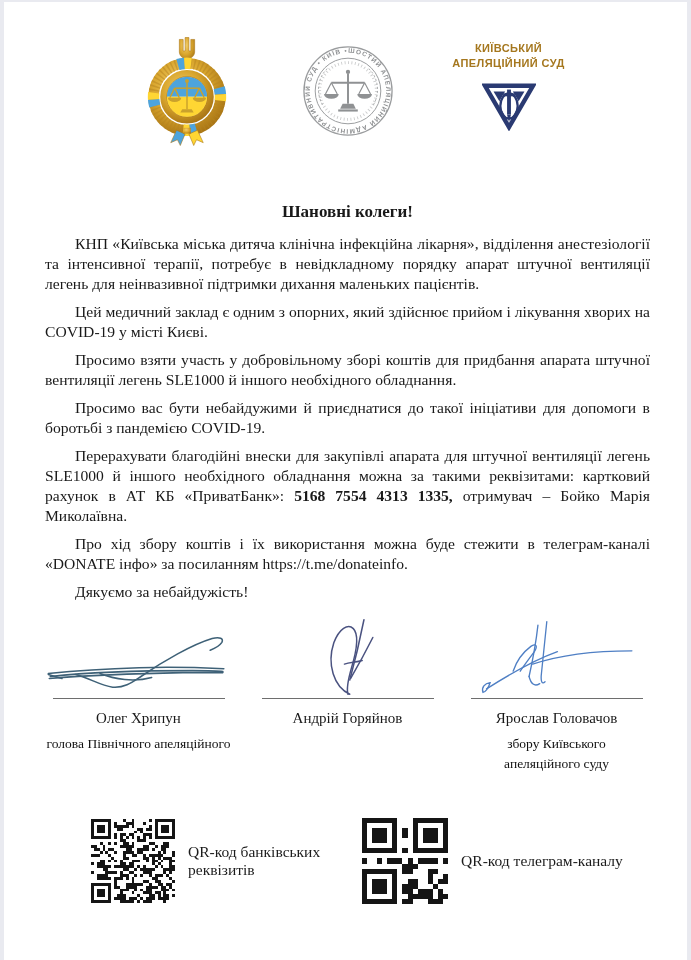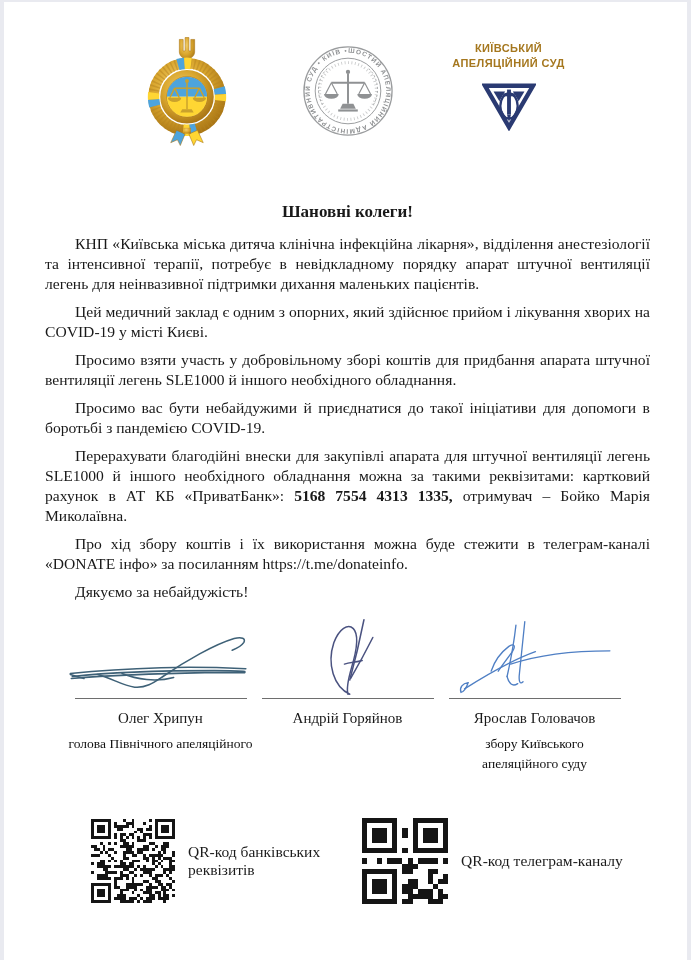--- a/index.html
+++ b/index.html
@@ -33,21 +33,21 @@
     margin:24px 0 12px 0;
   }
   .body p{
     margin:0 0 8px 0;
     font-size:15.6px;line-height:20px;
     text-align:justify;text-indent:30px;
   }
   .body p b{font-weight:bold;}
 
   
-  .sigs{display:flex;justify-content:center;margin-top:16px;}
+  .sigs{display:flex;justify-content:space-between;margin-top:16px;}
   .sig-col{width:187px;display:flex;flex-direction:column;align-items:center;}
   .sig-scrawl{display:block;height:78px;}
   .sig-rule{width:172px;border-top:1px solid #6e6e6e;margin-top:2px;}
   .sig-name{font-size:15px;margin-top:11px;text-align:center;}
   .sig-title{font-size:13.5px;line-height:20px;margin-top:7px;text-align:center;color:#111;}
 
   
   .qrs{display:flex;margin-top:44px;gap:27px;}
   .qr-group{width:50%;display:flex;align-items:center;}
   .qr-group.first{padding-left:46px;box-sizing:border-box;}

